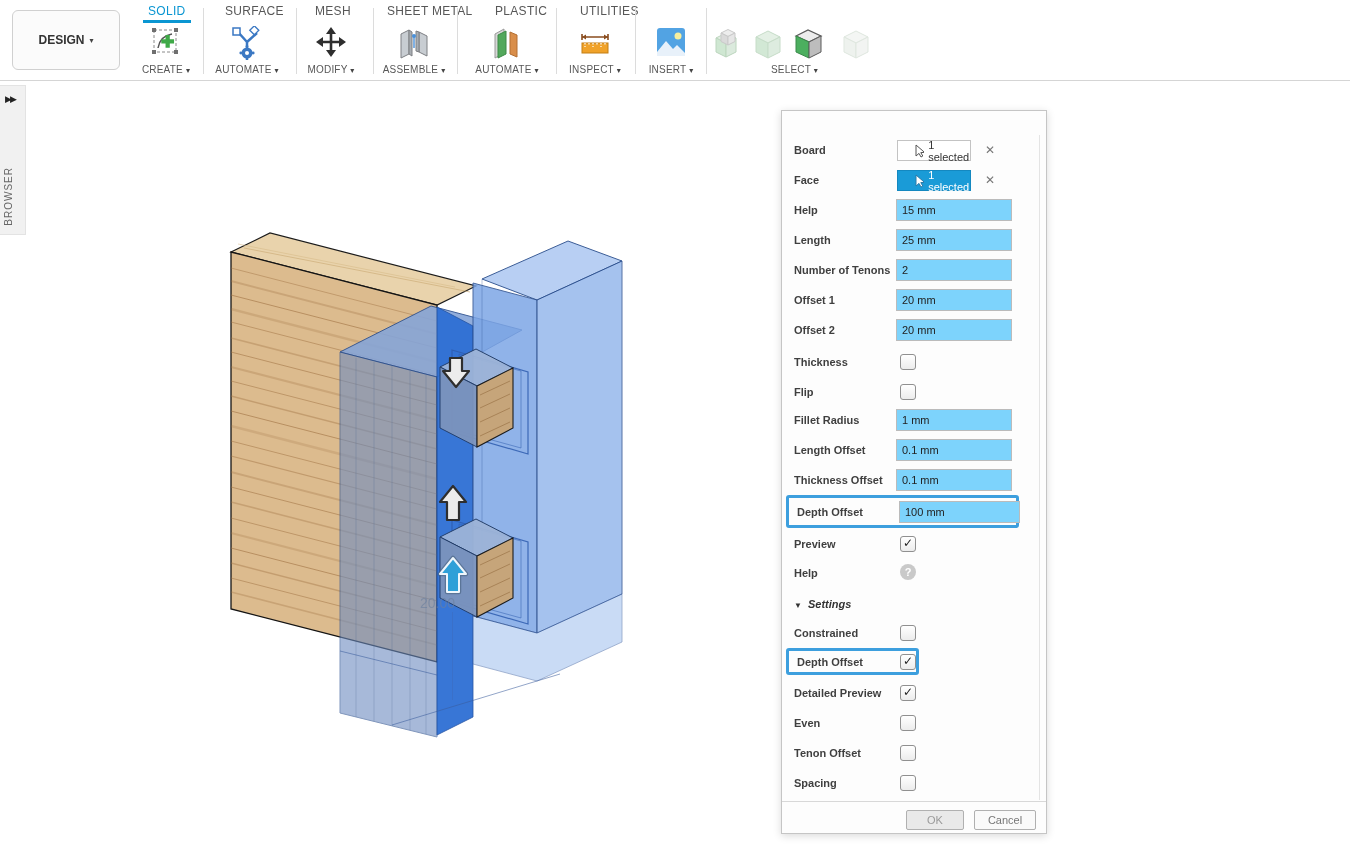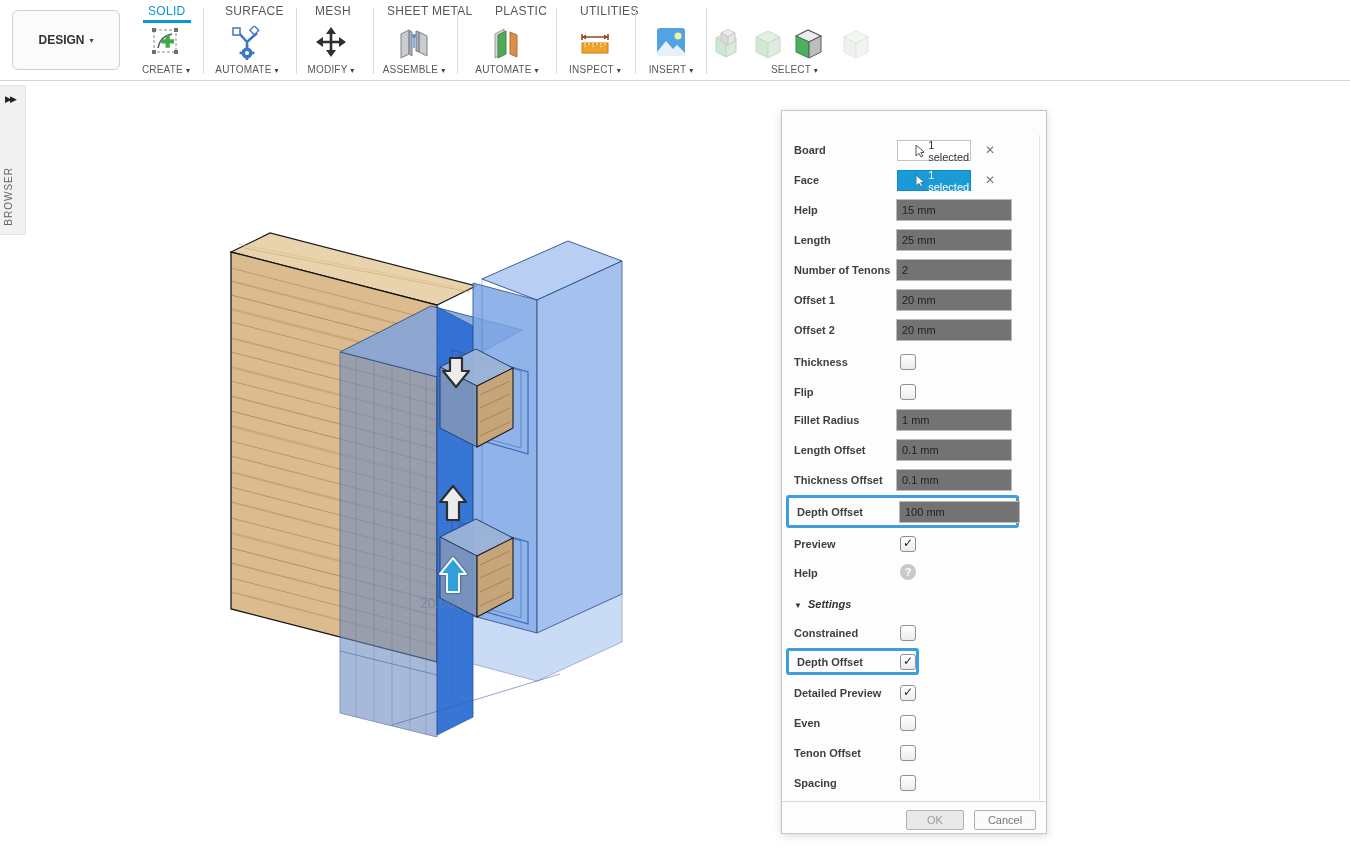--- a/index.html
+++ b/index.html
@@ -28,21 +28,21 @@
   
   #dialog{position:absolute;left:781px;top:110px;width:264px;height:722px;background:#fdfdfd;
     border:1px solid #c5c5c5;box-shadow:0 2px 8px rgba(0,0,0,.15);z-index:6;}
   #dlg-header{position:absolute;left:0;top:0;width:100%;height:23px;background:#f0f0f0;
     border-bottom:1px solid #d8d8d8;display:flex;align-items:center;cursor:move;}
   #collapse-icon{width:13px;height:13px;border-radius:50%;background:#3d3d3d;margin-left:11px;
     position:relative;cursor:pointer;flex:0 0 auto;}
   #collapse-icon::after{content:"";position:absolute;left:3px;top:6px;width:7px;height:2px;background:#fff;}
   #dlg-title{margin-left:9px;font-size:11px;color:#666;letter-spacing:.4px;}
   .dlg-label{position:absolute;left:12px;font-size:11px;color:#3f3f3f;white-space:nowrap;font-weight:bold;}
-  .dlg-input{position:absolute;left:114px;width:109px;height:20px;border:1px solid #bbb;background:#737373;
+  .dlg-input{position:absolute;left:114px;width:109px;height:20px;border:1px solid #bbb;background:#7dd3fc;
     font-size:11px;color:#222;padding:0 0 0 5px;font-family:"Liberation Sans",sans-serif;}
   .sel-btn{position:absolute;left:115px;width:74px;height:21px;border:1px solid #c3c3c3;background:#fff;
     display:flex;align-items:center;gap:4px;font-size:11px;color:#333;cursor:pointer;padding-left:17px;box-sizing:border-box;}
   .sel-btn.selected{background:#1a9bd7;border-color:#1488c0;color:#fff;}
   .clear-x{position:absolute;left:201px;width:14px;height:14px;font-size:12px;color:#777;cursor:pointer;
     text-align:center;line-height:14px;font-weight:bold;}
   .checkbox{position:absolute;left:118px;width:14px;height:14px;border:1px solid #909090;border-radius:3px;
     background:linear-gradient(#ffffff,#ececec);cursor:pointer;font-size:12px;line-height:13px;text-align:center;
     color:#222;font-weight:bold;}
   .hl-box{position:absolute;border:3px solid #3d9fde;border-radius:3px;box-sizing:border-box;}

